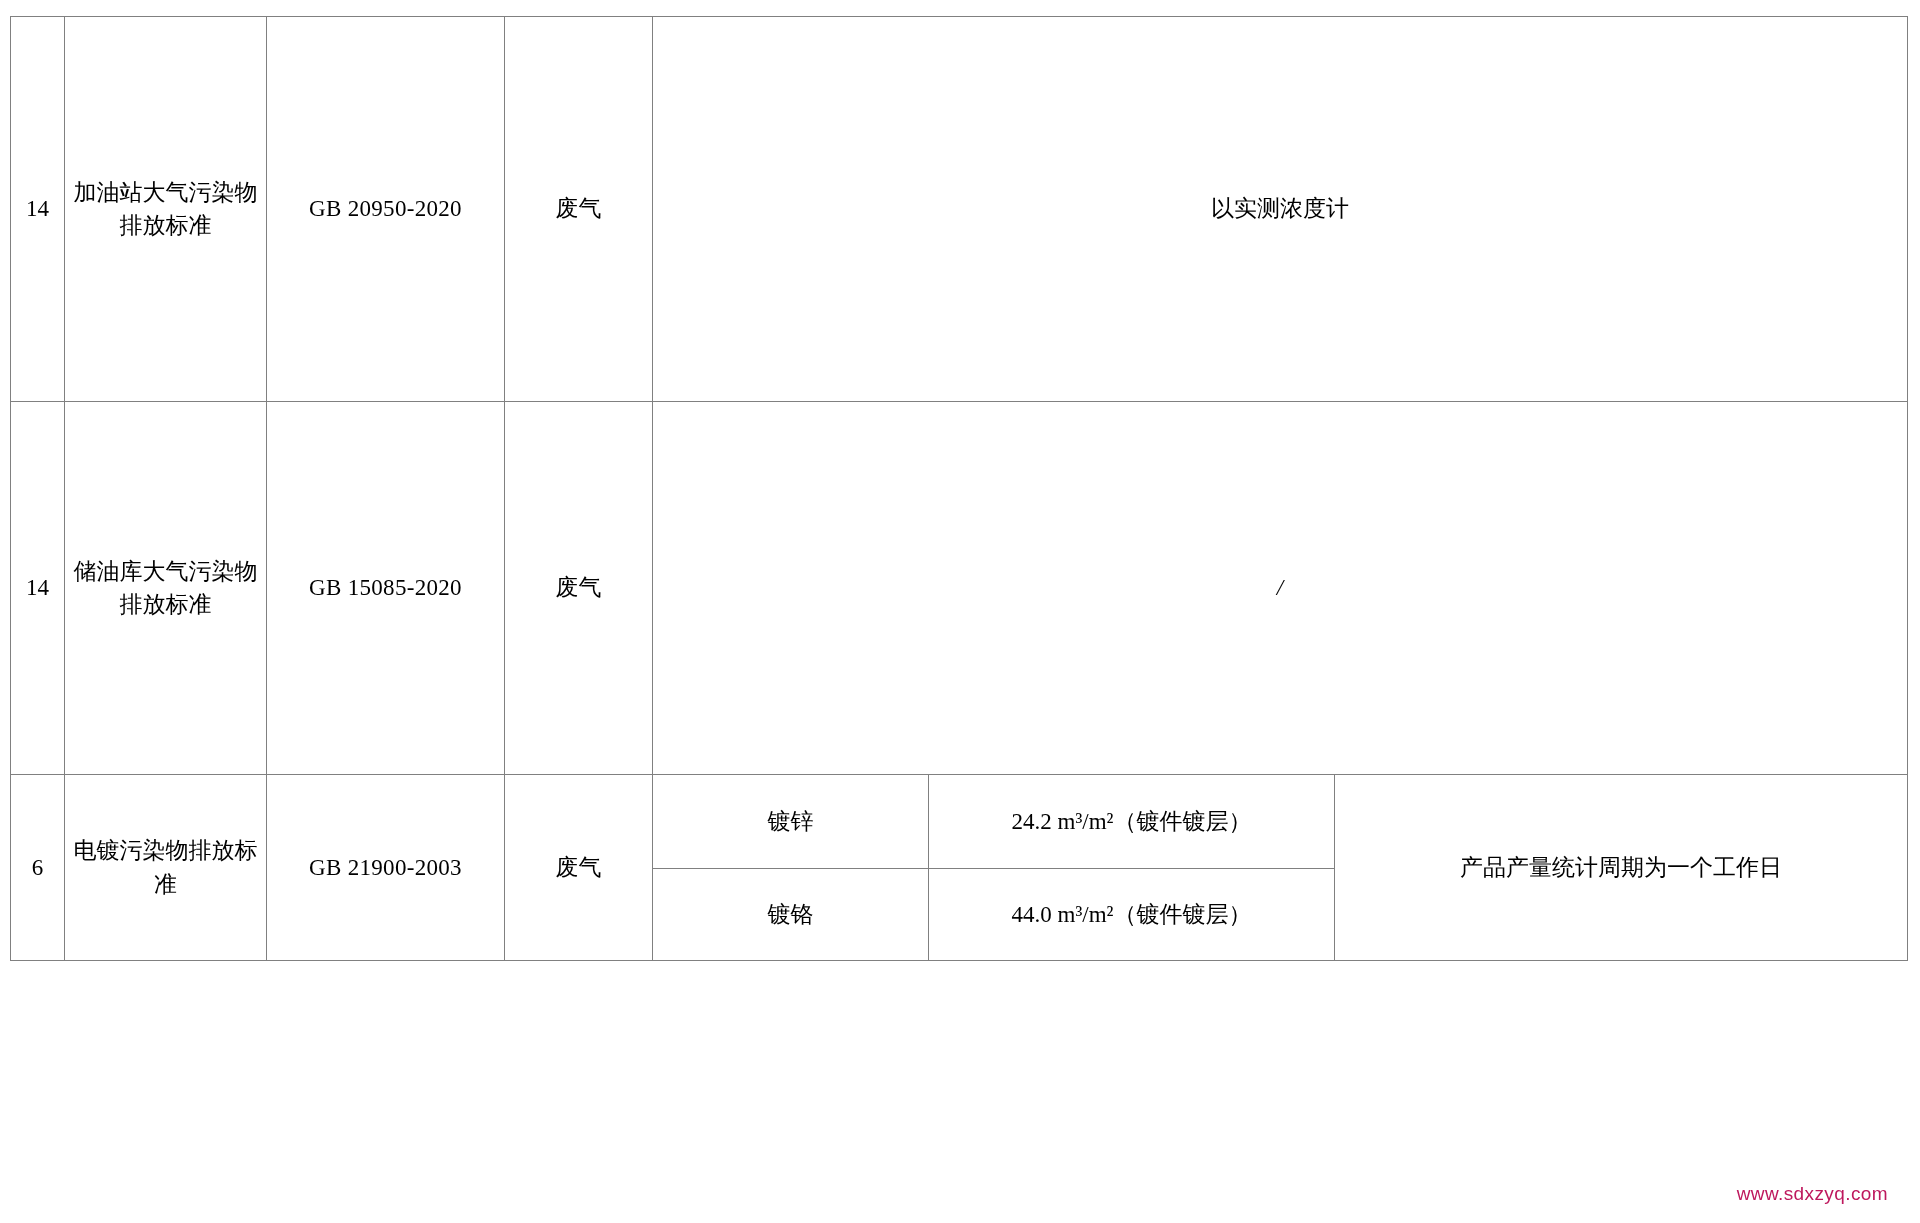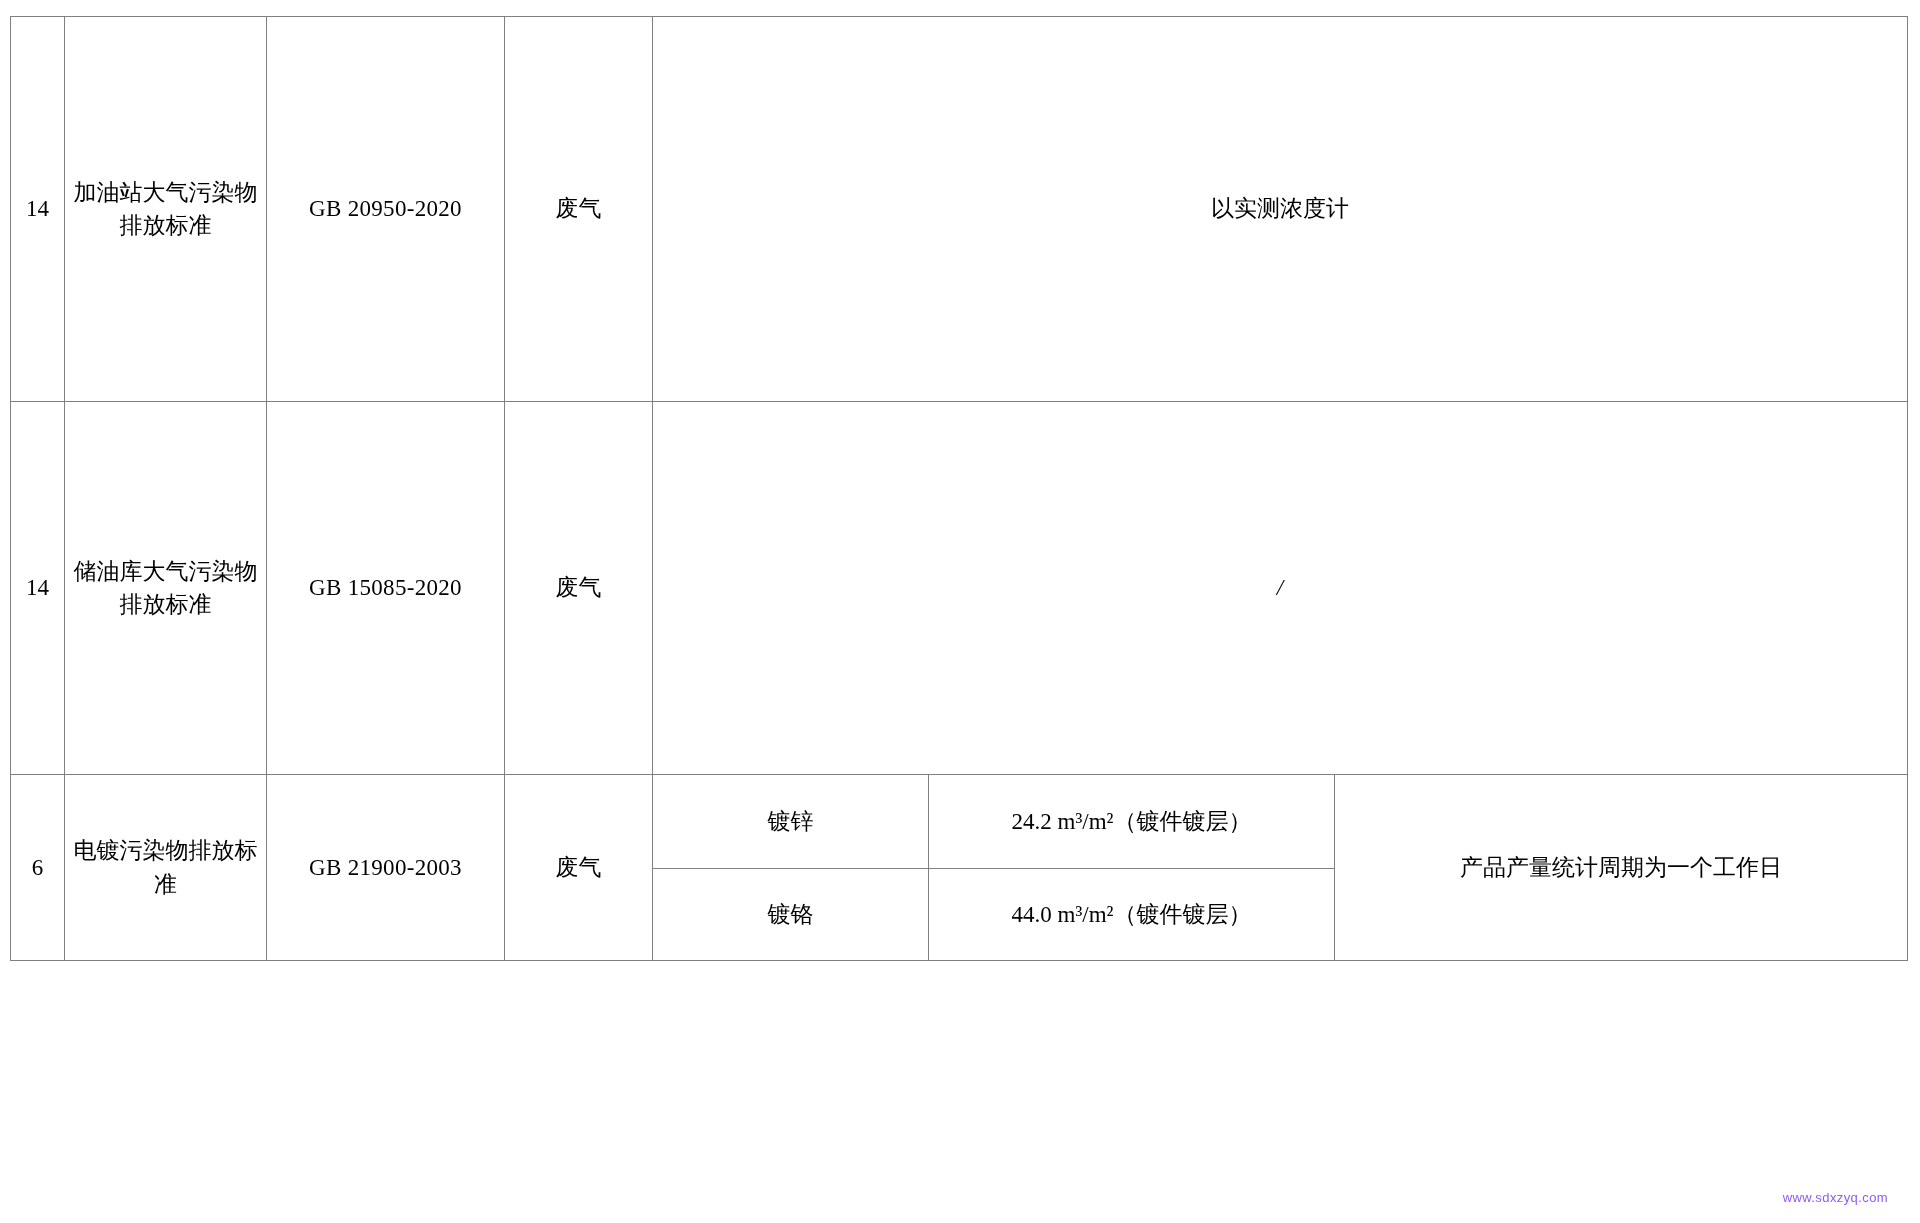--- a/index.html
+++ b/index.html
@@ -78,22 +78,22 @@
   .row-14 td { height: 384px; }
   .row-15 td { height: 372px; }
   .row-16a td { height: 93px; }
   .row-16b td { height: 91px; }
 
   .watermark {
     position: absolute;
     right: 32px;
     bottom: 18px;
     font-family: "Liberation Sans", sans-serif;
-    font-size: 13px;
-    color: #8b5cf6;
+    font-size: 19px;
+    color: #be185d;
     letter-spacing: 0.4px;
   }
 </style>
 </head>
 <body>
 
 <div class="page">
 
   <table class="doc-table">
     <colgroup>

